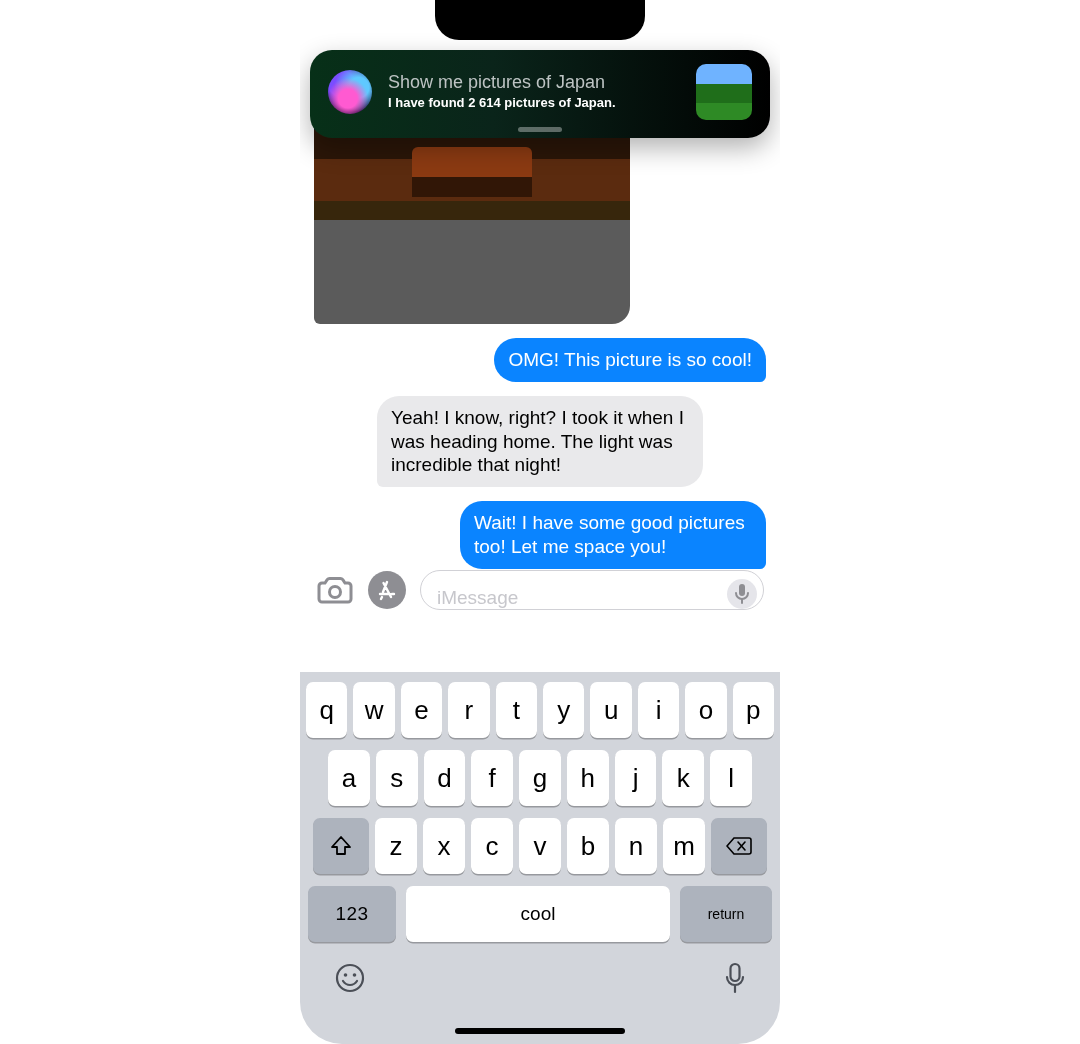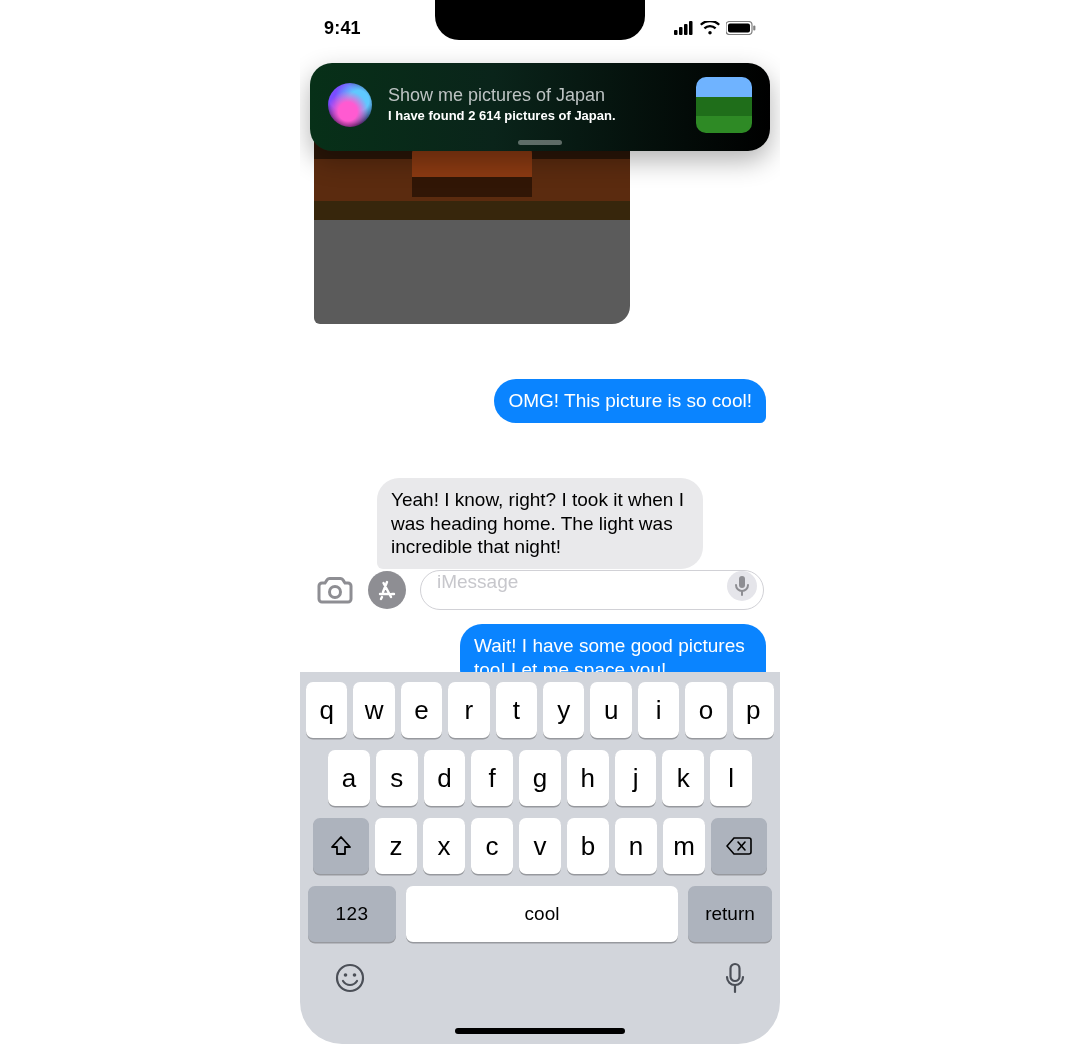--- a/index.html
+++ b/index.html
@@ -35,21 +35,21 @@
     z-index: 40;
     font-weight: 600;
   }
   .status-time { font-size: 18px; letter-spacing: .2px; }
   .status-right { display: flex; align-items: center; gap: 6px; }
   .status-right svg { display: block; }
 
   
   .siri-card {
     position: absolute;
-    left: 10px; right: 10px; top: 63px;
+    left: 10px; right: 10px; top: 50px;
     background: linear-gradient(90deg, #073018 0%, #0a241a 40%, #000 100%);
     border-radius: 22px;
     padding: 14px 18px 18px 18px;
     box-shadow: 0 10px 26px rgba(0,0,0,.30);
     display: flex; align-items: center; gap: 16px;
     z-index: 60;
     color: #fff;
   }
   .siri-orb {
     width: 44px; height: 44px;
@@ -100,21 +100,20 @@
     border-radius: 6px 6px 0 0;
   }
   .bubble {
     max-width: 310px;
     padding: 10px 14px;
     font-size: 19px;
     line-height: 1.25;
     border-radius: 22px;
     position: relative;
     word-wrap: break-word;
-    margin-top: 41px;
   }
   .row { display: flex; margin-top: 14px; }
   .row.out { justify-content: flex-end; }
   .row.in  { justify-content: center; }
   .out .bubble { background: #0a84ff; color: #fff; border-bottom-right-radius: 6px; }
   .in  .bubble { background: #e9e9eb; color: #000; border-bottom-left-radius: 6px; }
 
   
   .compose {
     position: absolute; left: 0; right: 0;
@@ -130,21 +129,21 @@
   }
   .appstore-icon {
     width: 38px; height: 38px; border-radius: 50%;
     background: #8e8e93;
     display: flex; align-items: center; justify-content: center;
   }
   .compose-field {
     flex: 1; height: 40px;
     border: 1.5px solid #d1d1d6;
     border-radius: 20px;
-    display: flex; align-items: flex-start;
+    display: flex; align-items: flex-end;
     padding: 0 6px 0 16px;
   }
   .compose-placeholder { flex: 1; font-size: 19px; color: #c7c7cc; }
   .dictate-btn {
     width: 30px; height: 30px;
     border-radius: 50%;
     background: #e5e5ea;
     display: flex; align-items: center; justify-content: center;
     color: #8e8e93;
   }
@@ -180,21 +179,21 @@
     display: flex; align-items: center; justify-content: center;
     font-size: 26px;
     color: #000;
   }
   .key { width: 42px; }
   .krow.row2 { padding: 0 22px; }
   .mkey.gray { background: #adb3bd; }
   .mkey.shift, .mkey.del { width: 56px; }
   .mkey.num { width: 88px; font-size: 19px; letter-spacing: .5px; }
   .mkey.space { flex: 1; font-size: 19px; }
-  .mkey.return { width: 84px; font-size: 19px; }
+  .mkey.return { width: 92px; font-size: 14px; }
   .krow.row4 { gap: 10px; padding: 0 2px; }
 
   .kbottom {
     display: flex; justify-content: space-between; align-items: center;
     padding: 8px 28px 0;
     font-size: 30px;
     color: #4b4f57;
   }
   .home-indicator {
     position: absolute; bottom: 10px; left: 50%;
@@ -205,41 +204,20 @@
   }
 
 </style>
 </head>
 <body>
 
 <div class="phone">
 
   <div class="notch"></div>
 
-  <div class="status-bar">
-    <div class="status-time">9:41</div>
-    <div class="status-right">
-      <svg width="20" height="14" viewBox="0 0 20 14">
-        <rect x="0" y="9" width="3.5" height="5" rx="1" fill="#000"></rect>
-        <rect x="5" y="6" width="3.5" height="8" rx="1" fill="#000"></rect>
-        <rect x="10" y="3" width="3.5" height="11" rx="1" fill="#000"></rect>
-        <rect x="15" y="0" width="3.5" height="14" rx="1" fill="#000"></rect>
-      </svg>
-      <svg width="20" height="14" viewBox="0 0 20 14">
-        <path d="M10 13.5c.9 0 1.7-.8 1.7-1.7S10.9 10.1 10 10.1s-1.7.8-1.7 1.7.8 1.7 1.7 1.7z" fill="#000"></path>
-        <path d="M5.2 8.2a6.8 6.8 0 0 1 9.6 0l1.6-1.6a9 9 0 0 0-12.8 0l1.6 1.6z" fill="#000"></path>
-        <path d="M1.6 4.6a11.9 11.9 0 0 1 16.8 0L20 3A14.1 14.1 0 0 0 0 3l1.6 1.6z" fill="#000"></path>
-      </svg>
-      <svg width="30" height="14" viewBox="0 0 30 14">
-        <rect x="0" y="0.5" width="26" height="13" rx="3.5" fill="none" stroke="#000" stroke-width="1.2" opacity=".5"></rect>
-        <rect x="2" y="2.5" width="22" height="9" rx="2" fill="#000"></rect>
-        <rect x="27.2" y="4.5" width="2.2" height="5" rx="1.1" fill="#000" opacity=".5"></rect>
-      </svg>
-    </div>
-  </div>
 
   <div class="siri-card">
     <div class="siri-orb"></div>
     <div class="siri-text">
       <div class="siri-query">Show me pictures of Japan</div>
       <div class="siri-response">I have found 2 614 pictures of Japan.</div>
     </div>
     <div class="siri-thumb"></div>
     <div class="siri-handle"></div>
   </div>

